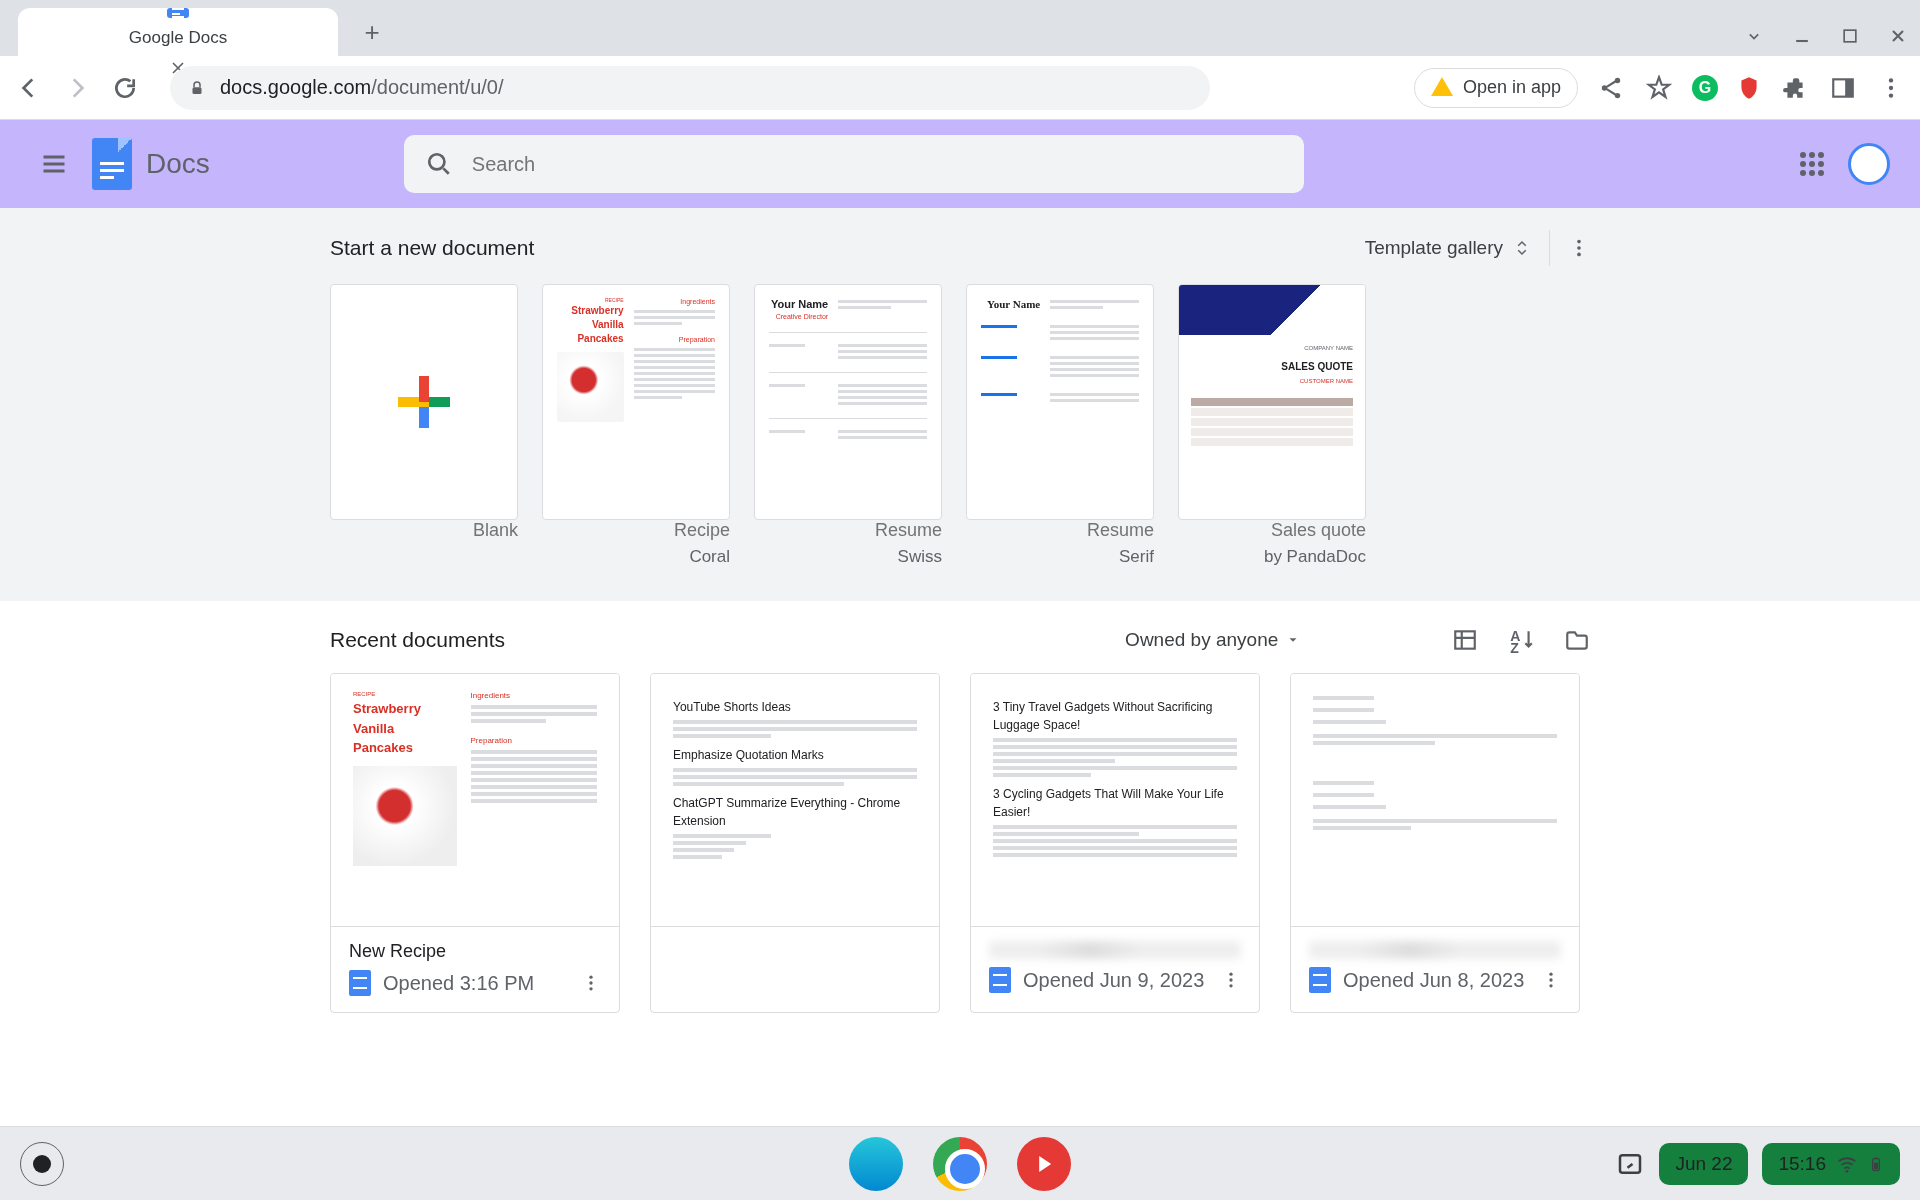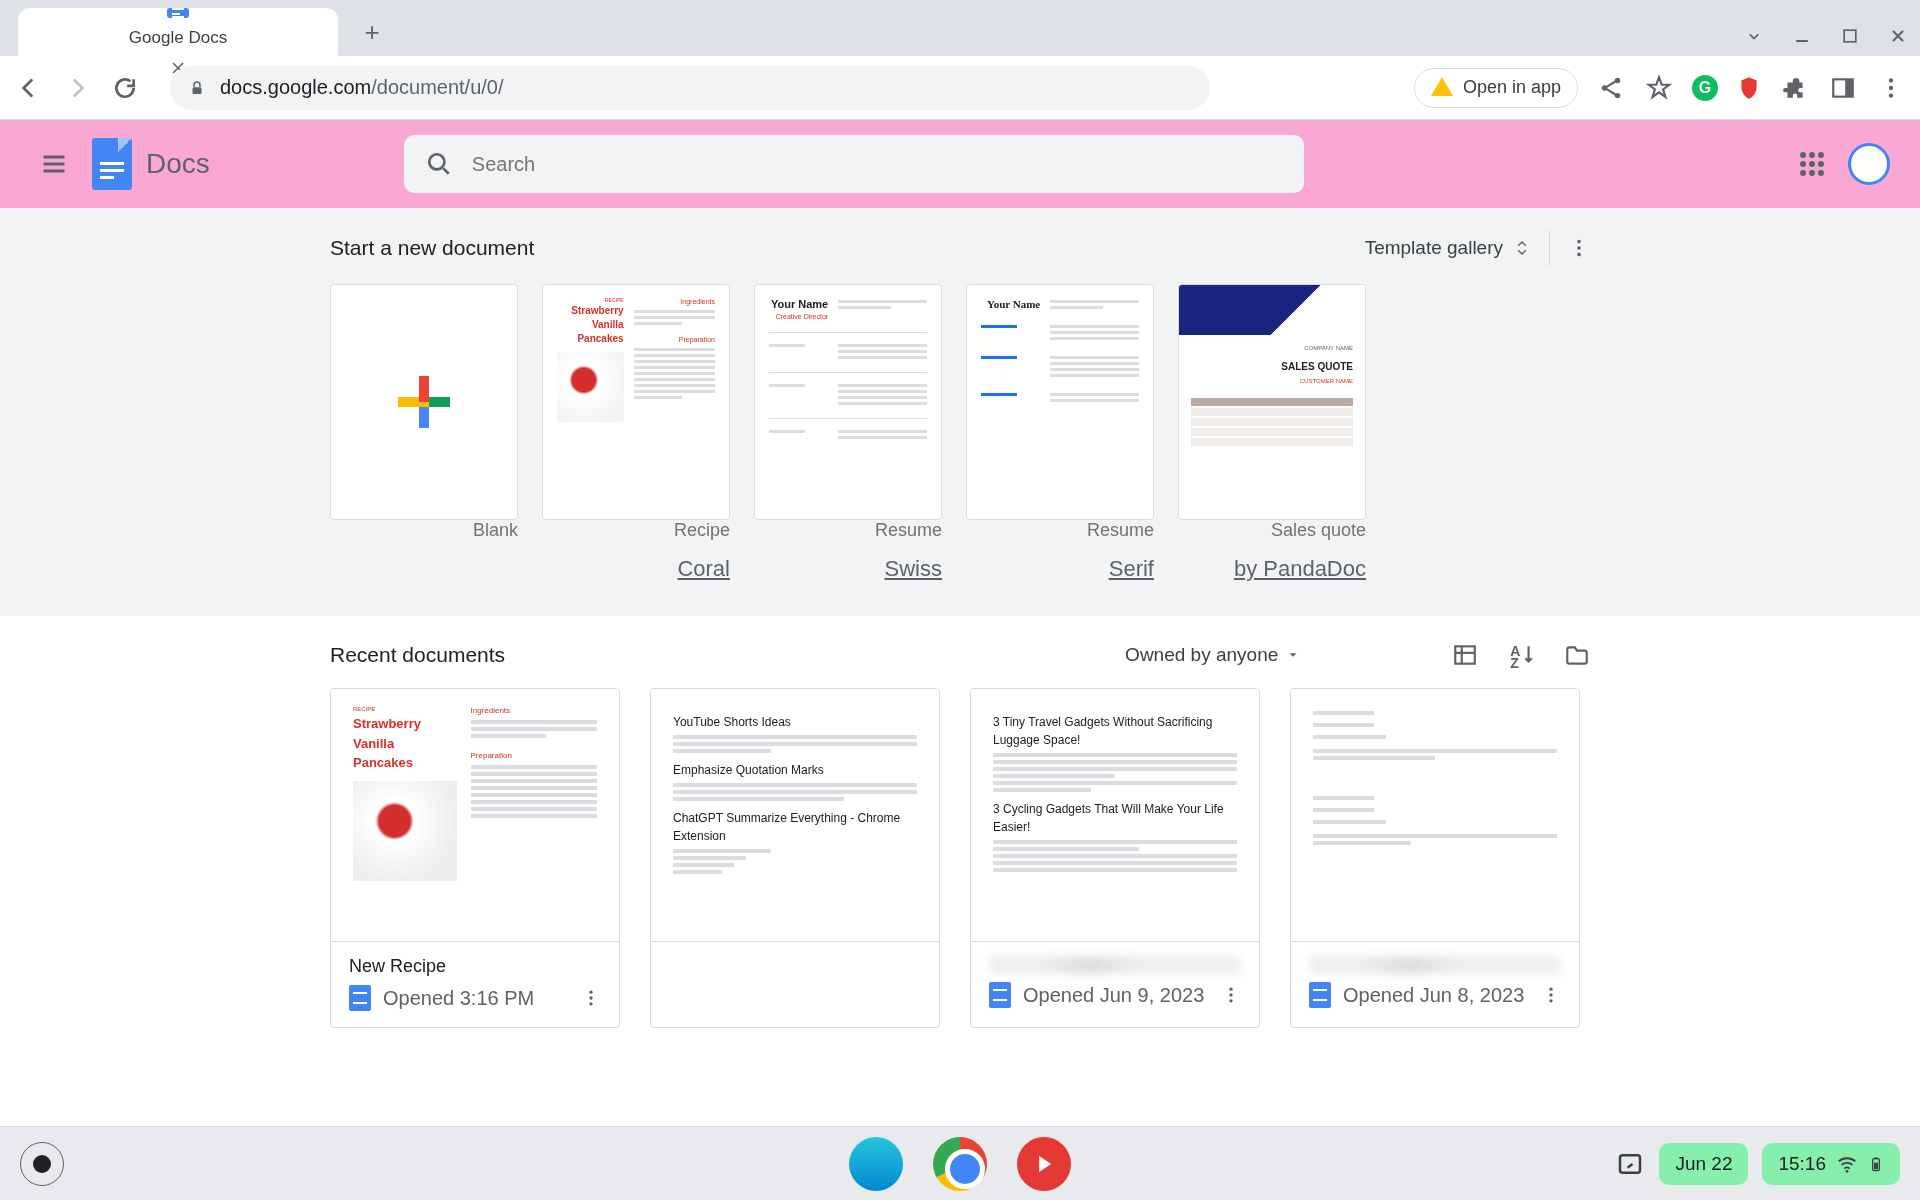--- a/index.html
+++ b/index.html
@@ -25,21 +25,21 @@
 .url { font-size: 20px; color:#202124; }
 .url .path { color:#5f6368; }
 .toolbar-right { margin-left:auto; display:flex; align-items:center; gap: 18px; }
 .open-in-app { background:#fff; border:1px solid #dadce0; border-radius: 22px; height: 40px; display:flex; align-items:center; gap:10px; padding: 0 16px; font-size: 18px; color:#3c4043; font-weight:500;}
 .drive-icon { width:22px; height:22px; position:relative;}
 .drive-tri { width:0; height:0; border-left: 11px solid transparent; border-right: 11px solid transparent; border-bottom: 19px solid #ffc107; position:relative;}
 .ext-icon { width: 26px; height:26px; border-radius:50%; display:flex; align-items:center; justify-content:center; }
 .ext-g { background:#0bbd5f; color:#fff; font-weight:bold; font-size:16px;}
 
 
-.docs-header { height: 88px; display:flex; align-items:center; padding: 0 30px; gap: 14px; background:#f9a8d4;}
+.docs-header { height: 88px; display:flex; align-items:center; padding: 0 30px; gap: 14px; background:#c4b5fd;}
 .menu-btn { width:48px; height:48px; display:flex; align-items:center; justify-content:center; color:#5f6368;}
 .docs-logo { width: 40px; height: 52px; background:#4285f4; border-radius: 3px; position:relative; }
 .docs-logo::before { content:''; position:absolute; top:0; right:0; width: 14px; height:14px; background: linear-gradient(135deg, #a0c3ff 50%, transparent 50%);}
 .docs-logo-lines { position:absolute; bottom: 10px; left: 8px; right: 8px; height: 18px; }
 .docs-logo-lines span { display:block; height: 3px; background:#fff; margin-bottom:4px;}
 .docs-logo-lines span:last-child { width: 60%;}
 .docs-title { font-size: 28px; color:#5f6368; }
 .docs-search { flex:1; max-width: 900px; height: 58px; background:#f1f3f4; border-radius: 10px; display:flex; align-items:center; padding: 0 22px; gap: 20px; margin-left: 180px;}
 .docs-search input { border:none; background:transparent; font-size: 20px; color:#5f6368; outline:none; flex:1;}
 .header-right { margin-left:auto; display:flex; align-items:center; gap: 24px;}
@@ -55,21 +55,21 @@
 .templates-head-right { margin-left:auto; display:flex; align-items:center; gap: 18px; color:#3c4043;}
 .gallery-btn { display:flex; align-items:center; gap: 10px; font-size: 19px;}
 .template-row { display:flex; gap: 24px;}
 .template-card { width: 188px; }
 .template-thumb { width: 188px; height: 236px; background:#fff; border: 1px solid #dadce0; border-radius: 4px; cursor:pointer; position:relative; overflow:hidden;}
 .blank-plus { position:absolute; top:50%; left:50%; transform:translate(-50%,-50%); width: 52px; height: 52px;}
 .blank-plus .v { position:absolute; left: 21px; top:0; width:10px; height:52px;}
 .blank-plus .v1 { background:#ea4335; height:26px;}
 .blank-plus .v2 { background:#fbbc04; top:26px; height:26px;}
 .template-name { font-size: 18px; color:#737373; }
-.template-sub { font-size: 22px; color:#5f6368; margin-top: 15px; text-decoration: underline;}
+.template-sub { font-size: 17px; color:#5f6368; margin-top: 6px;}
 
 
 .fake-doc { padding: 12px 14px; font-size: 6px; color:#5f6368; line-height:1.4;}
 .fake-doc .red-title { color:#d93025; font-size: 10px; font-weight:bold; margin-bottom:4px;}
 .fake-doc .big-title { color:#202124; font-size: 11px; font-weight:bold; margin-bottom:3px;}
 .fake-doc .sub { color:#5f6368; font-size: 6px; margin-bottom:8px;}
 .fake-doc .img { width:100%; height: 60px; background: linear-gradient(160deg,#8d6e63 30%,#d7ccc8 30%,#d7ccc8 60%,#a1887f 60%); margin: 6px 0; border-radius:2px;}
 .fake-doc .line { height: 3px; background:#dadce0; margin: 3px 0;}
 .fake-doc .line.short { width: 60%;}
 .fake-doc .hr { height:1px; background:#dadce0; margin: 8px 0;}
@@ -113,21 +113,21 @@
 .task-left { width:44px; height:44px; border-radius:50%; border:1.5px solid #5f6368; display:flex; align-items:center; justify-content:center;}
 .task-left-inner { width: 18px; height:18px; border-radius:50%; background:#202124;}
 .task-center { position:absolute; left:50%; transform:translateX(-50%); display:flex; gap: 30px;}
 .task-app { width: 54px; height:54px; border-radius:50%;}
 .app-files { background: linear-gradient(180deg,#26c6da,#0288d1);}
 .app-chrome { background: conic-gradient(#ea4335 0 120deg,#fbbc04 120deg 240deg,#34a853 240deg 360deg); position:relative;}
 .app-chrome::after { content:''; position:absolute; top:12px; left:12px; width:30px; height:30px; background:#4285f4; border-radius:50%; border:5px solid #fff;}
 .app-yt { background:#e53935; position:relative;}
 .app-yt::after { content:''; position:absolute; top:50%; left:50%; transform:translate(-40%,-50%); width:0; height:0; border-left:12px solid #fff; border-top:8px solid transparent; border-bottom:8px solid transparent;}
 .task-right { margin-left:auto; display:flex; align-items:center; gap: 14px;}
-.pill { background:#86efac; border-radius: 10px; padding: 10px 16px; font-size: 19px; color:#202124; font-weight:500; display:flex; align-items:flex-start; gap: 10px;}
+.pill { background:#15803d; border-radius: 10px; padding: 10px 16px; font-size: 19px; color:#202124; font-weight:500; display:flex; align-items:flex-start; gap: 10px;}
 
 svg { display:block; }
 .icon-sm { width:22px; height:22px;}
 .icon-md { width:26px; height:26px;}
 </style>
 </head>
 <body>
 
 <div class="browser-tabbar">
   <div class="tab">

